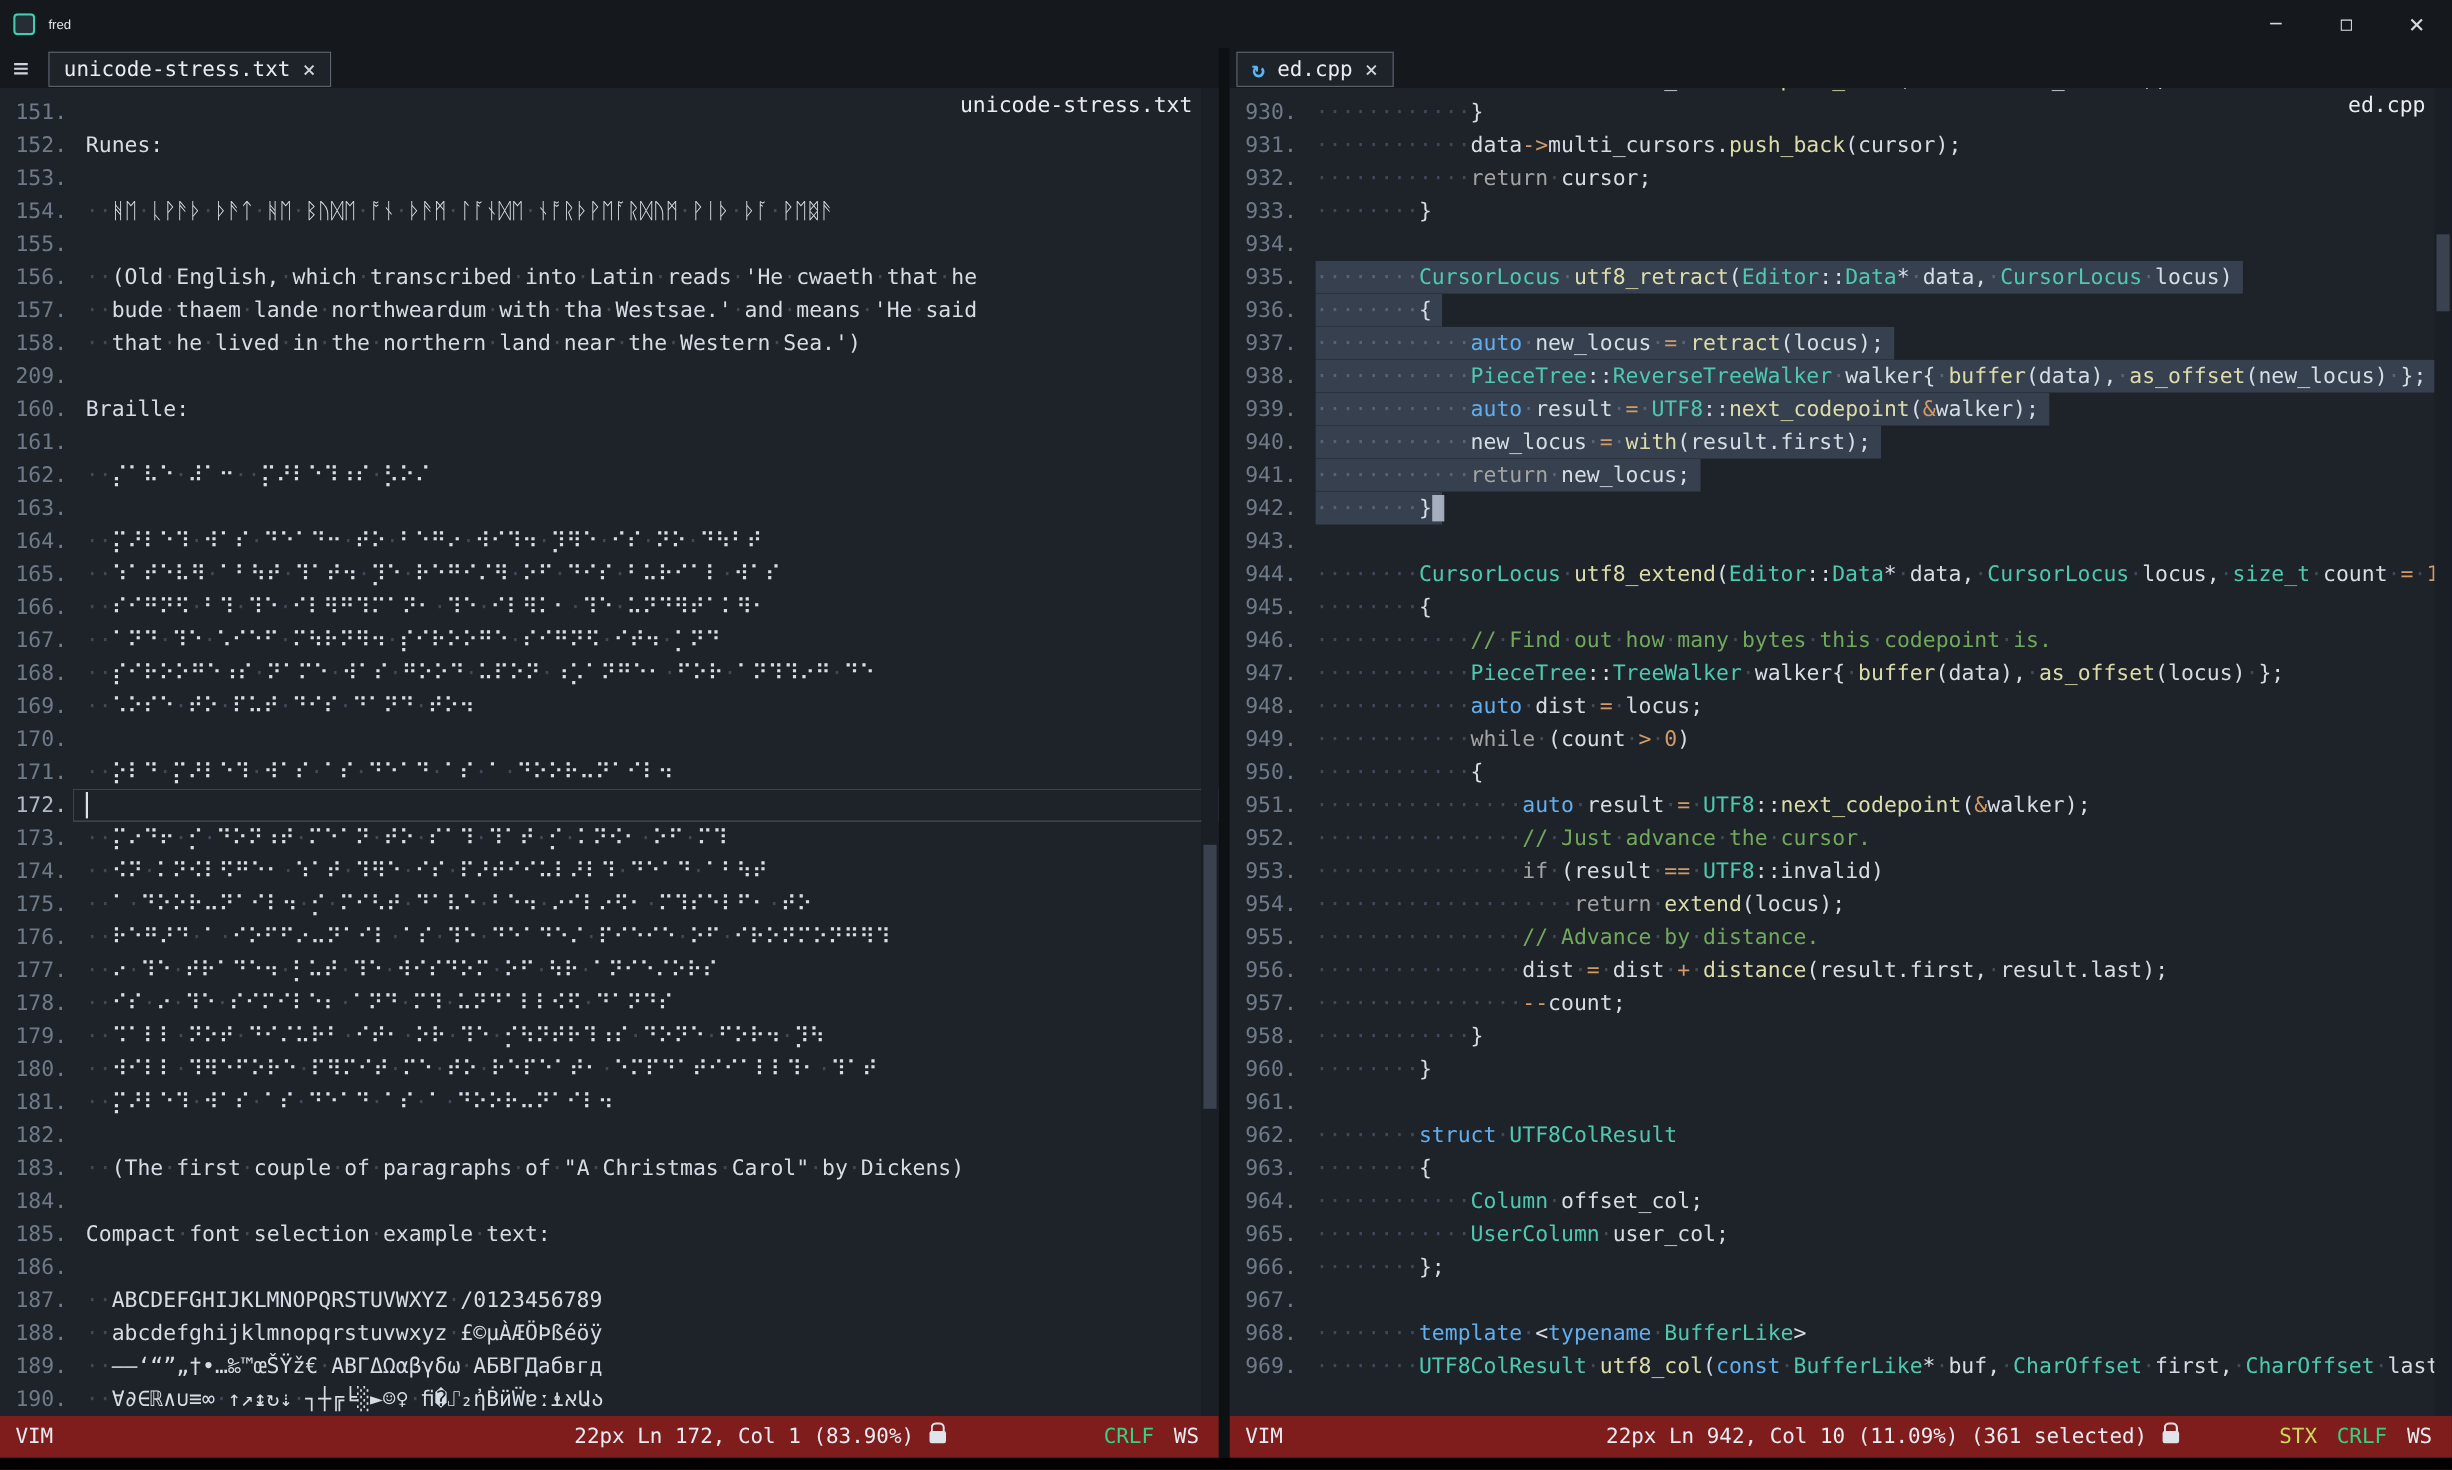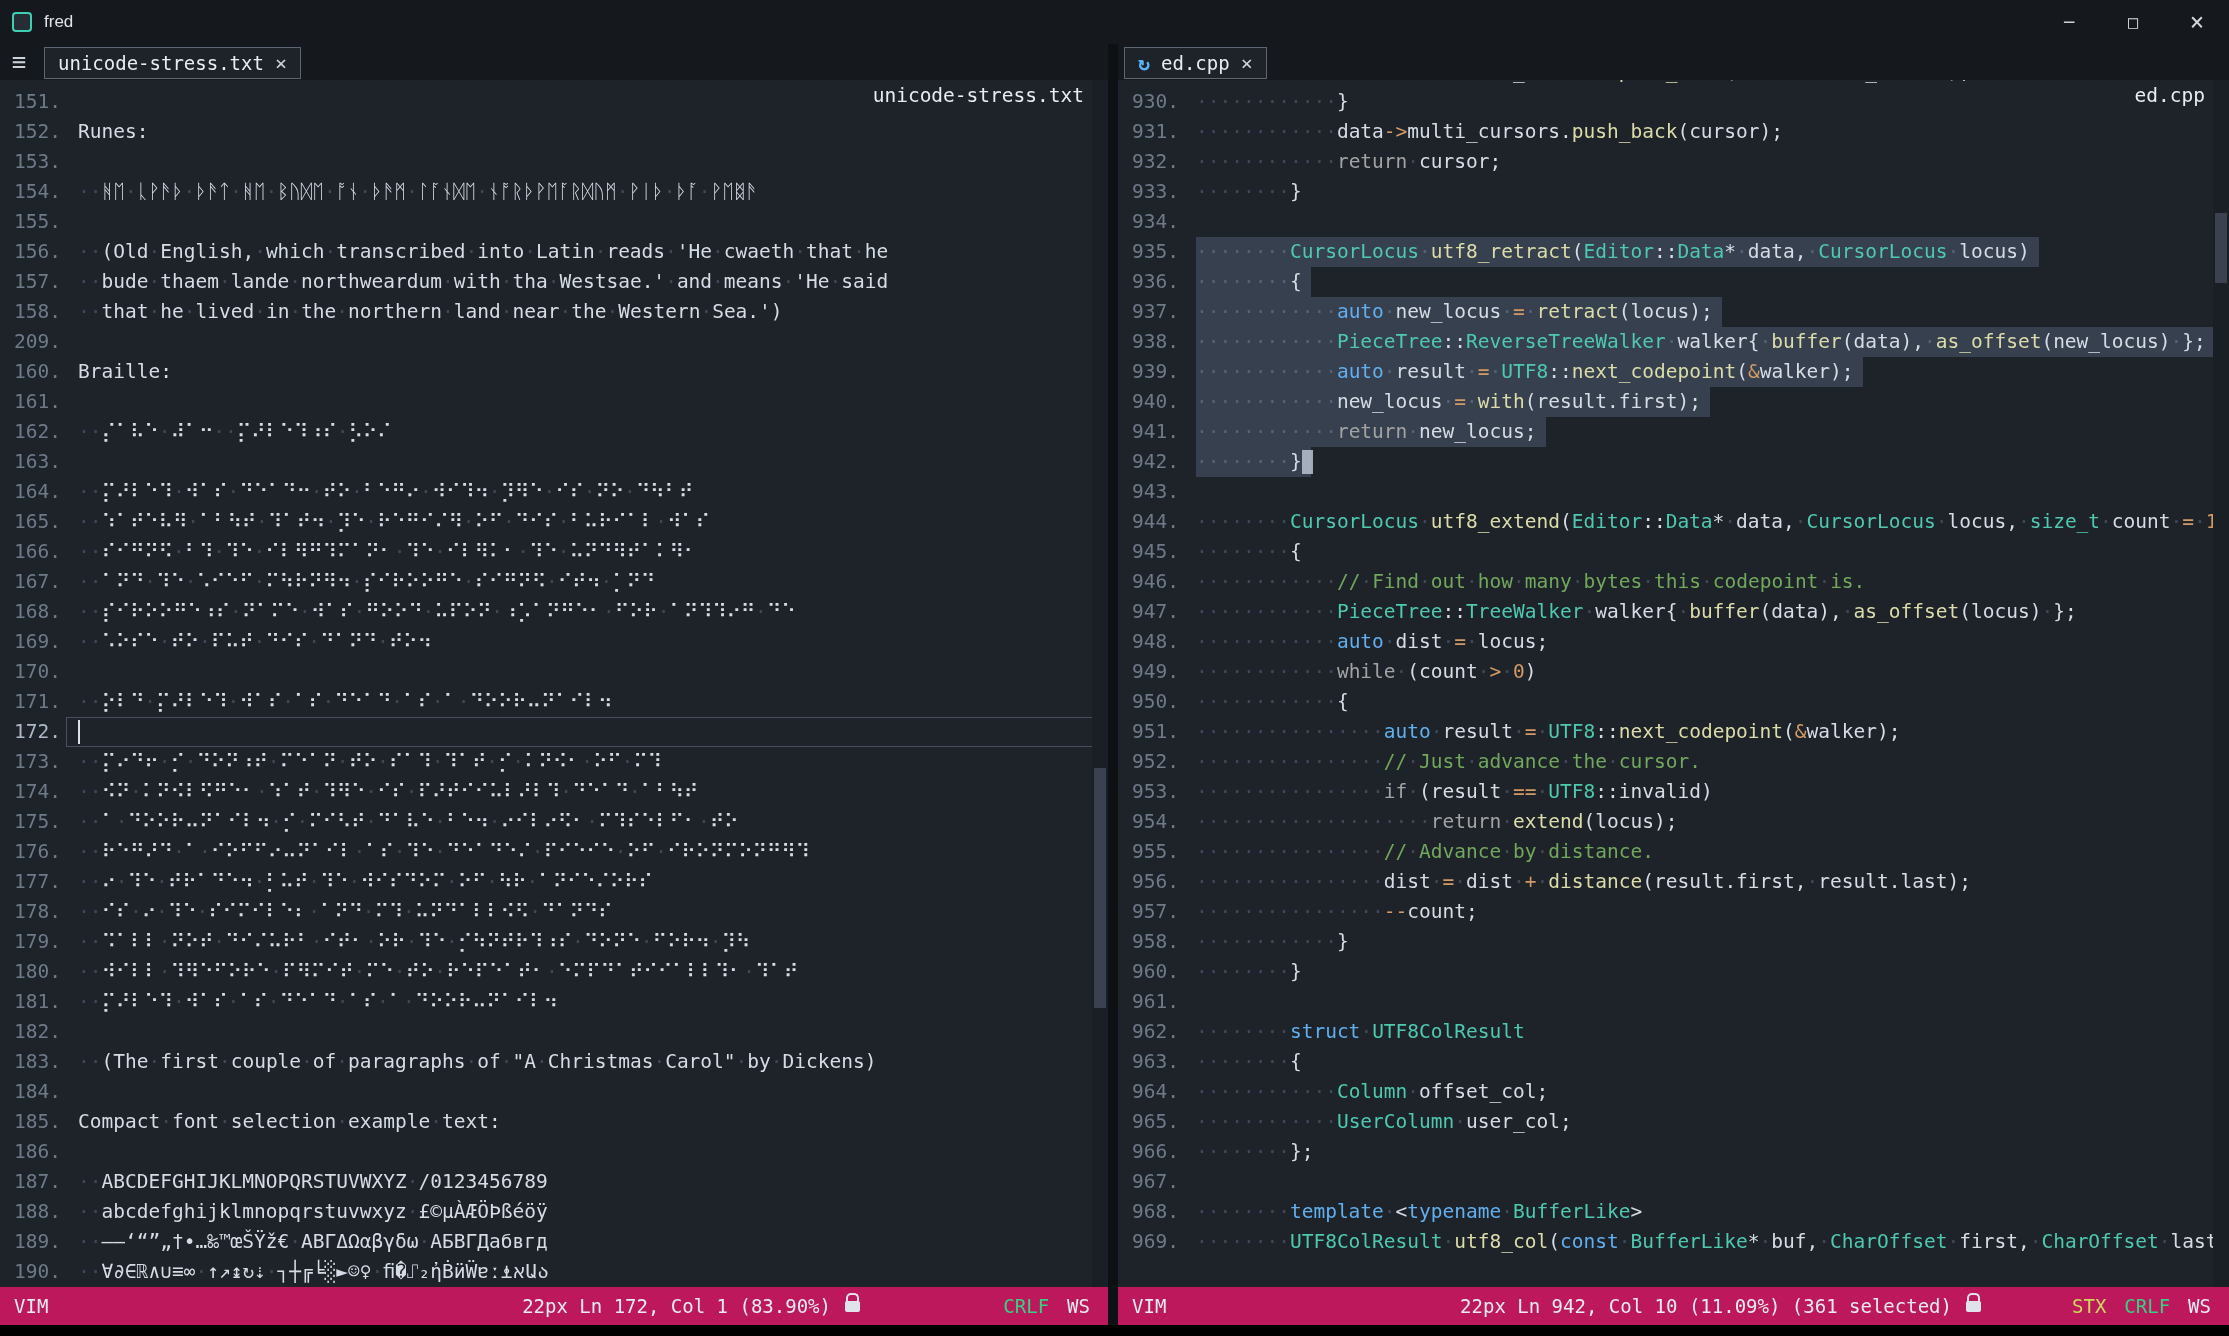--- a/index.html
+++ b/index.html
@@ -6,21 +6,21 @@
   body{
     width:2229px;height:1336px;overflow:hidden;position:relative;
     background:#15181d;
     font-family:"DejaVu Sans Mono","DejaVu Sans",monospace;
     -webkit-font-smoothing:antialiased;
   }
   
   .titlebar{height:44px;display:flex;align-items:center;background:#15181d;color:#e8ecf2;}
   .app-icon{width:20px;height:20px;margin-left:12px;border-radius:4px;background:#262d35;
     box-shadow:inset 0 0 0 2px #3ecfb2;flex:none;}
-  .title{margin-left:12px;font-family:"Liberation Sans",sans-serif;font-size:17px;color:#dfe4ea;}
+  .title{margin-left:12px;font-family:"Liberation Sans",sans-serif;font-size:12px;color:#dfe4ea;}
   .win-controls{margin-left:auto;display:flex;height:44px;}
   .wbtn{width:64px;height:44px;display:flex;align-items:center;justify-content:center;
     color:#d4d9e0;font-size:17px;cursor:default;}
   .wbtn.close{font-size:24px;}
   
   .main{display:flex;height:1281px;}
   .pane{display:flex;flex-direction:column;background:#1e232a;}
   #pane-left{width:1108px;}
   #pane-right{width:1111px;}
   .divider{width:10px;background:#0e1114;}
@@ -55,21 +55,21 @@
   .tk-n{color:#d19a66;}
   .caret{position:absolute;top:3px;height:24px;}
   .caret-bar{width:2px;background:#dde2ea;}
   .caret-block{width:1ch;background:#b9c2d0;opacity:.85;}
   
   .scrollbar{position:absolute;top:0;right:0;bottom:0;width:16px;background:#1a1e25;z-index:5;}
   .thumb{position:absolute;left:2px;right:2px;background:#3a4250;}
   .thumb-left{top:57%;height:240px;}
   .thumb-right{top:11%;height:70px;}
   
-  .statusbar{height:38px;background:#be185d;display:flex;align-items:center;
+  .statusbar{height:38px;background:#7f1d1d;display:flex;align-items:center;
     padding:0 14px;box-sizing:border-box;color:#e8ecf2;font-size:19px;}
   .spacer{flex:1;}
   .mode{color:#e8ecf2;}
   .sinfo{color:#e8ecf2;white-space:pre;}
   .lock{width:15px;height:11px;background:#dfe4ea;border-radius:2px;position:relative;
     margin-left:14px;flex:none;}
   .lock::before{content:"";position:absolute;width:9px;height:8px;border:2px solid #dfe4ea;
     border-bottom:none;border-radius:5px 5px 0 0;top:-8px;left:1px;}
   .flags{width:230px;display:flex;justify-content:flex-end;gap:18px;padding-right:4px;flex:none;}
   

